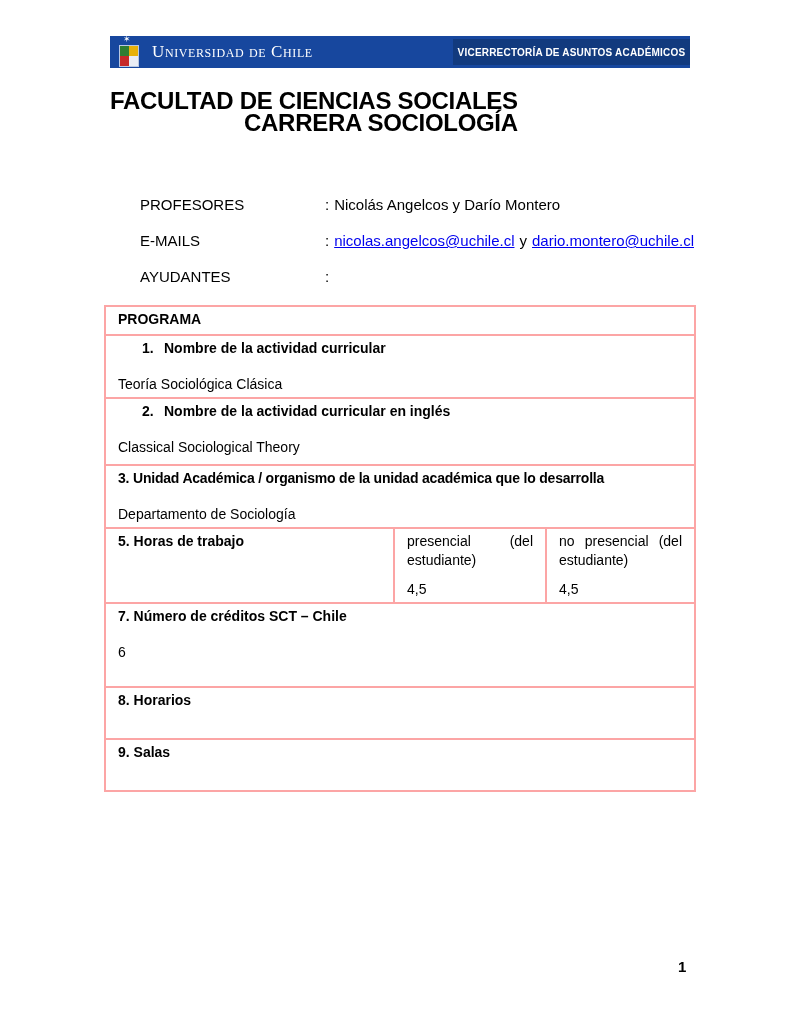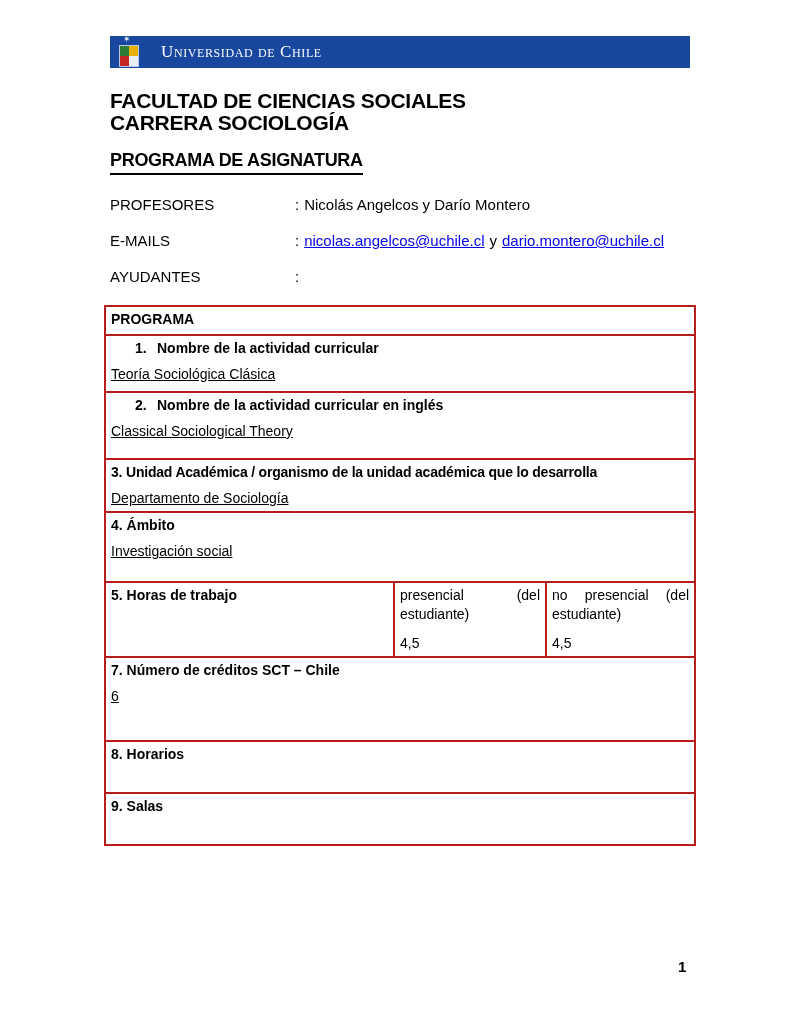--- a/index.html
+++ b/index.html
@@ -9,48 +9,48 @@
   
   .topbar{position:absolute;left:110px;top:36px;width:580px;height:32px;
           background:#17479e;display:flex;align-items:center;}
   .crest{position:relative;width:24px;height:30px;margin-left:8px;margin-top:1px;flex:0 0 auto;}
   .crest-star{position:absolute;top:-3px;left:5px;color:#ffffff;font-size:9px;line-height:9px;}
   .crest-shield{position:absolute;left:1px;top:7px;width:20px;height:22px;display:grid;
                 grid-template-columns:1fr 1fr;grid-template-rows:1fr 1fr;
                 border:1px solid rgba(255,255,255,.7);box-sizing:border-box;}
   .q1{background:#2e7d32}.q2{background:#e7b10a}.q3{background:#c62828}.q4{background:#e9edf5}
   .wordmark{color:#ffffff;font-family:"Liberation Serif",serif;font-variant:small-caps;
-            font-size:17px;margin-left:19px;letter-spacing:.6px;white-space:nowrap;}
+            font-size:17px;margin-left:10px;letter-spacing:.6px;white-space:nowrap;}
   .banner-panel{position:absolute;right:0;top:3px;bottom:3px;width:237px;background:#123a7e;
                 display:flex;align-items:center;justify-content:center;}
   .banner-text{color:#ffffff;font-size:10px;font-weight:bold;letter-spacing:.2px;white-space:nowrap;}
 
   
-  .heading{position:absolute;left:110px;top:90px;font-size:21px;font-weight:bold;
-           letter-spacing:-.3px;line-height:22px;}
+  .heading{position:absolute;left:110px;top:90px;font-size:24px;font-weight:bold;
+           letter-spacing:-.3px;line-height:22px;text-align:right;}
   .doc-title{position:absolute;left:110px;top:150px;font-size:18px;font-weight:bold;letter-spacing:-.3px;}
   .doc-title .u{display:inline-block;border-bottom:2px solid #000;padding-bottom:2px;}
 
   
   .info{position:absolute;left:110px;top:196px;width:586px;font-size:15px;}
-  .info-row{display:flex;margin-bottom:19px;line-height:17px;}
+  .info-row{display:flex;margin-bottom:19px;line-height:17px;margin-left:30px;}
   .info-label{width:185px;flex:0 0 auto;}
   .info-value{display:flex;gap:5px;flex-wrap:nowrap;white-space:nowrap;}
   a.email{color:#0000ee;text-decoration:underline;cursor:pointer;}
 
   
   .ptable{position:absolute;left:104px;top:305px;}
   table{border-collapse:collapse;table-layout:fixed;width:590px;
         font-size:14px;line-height:19px;}
-  td{border:2px solid #b91c1c;vertical-align:top;padding:3px 5px;box-sizing:border-box;}
+  td{border:2px solid #fca5a5;vertical-align:top;padding:3px 12px;box-sizing:border-box;}
   .cell-label{font-weight:bold;}
   .tight{letter-spacing:-.2px;}
   .indent{padding-left:24px;}
   .num{display:inline-block;width:22px;font-weight:bold;}
-  .cell-value{margin-top:7px;font-weight:normal;text-decoration:underline;}
+  .cell-value{margin-top:17px;font-weight:normal;}
   .hours-label{text-align:justify;font-weight:normal;}
   .hours-value{margin-top:10px;}
   tr.rh{height:29px}tr.r1{height:57px}tr.r2{height:67px}tr.r3{height:52px}tr.r4{height:70px}
   tr.r5{height:68px}tr.r7{height:84px}tr.r8{height:52px}tr.r9{height:52px}tr.r10{height:66px}
 
   .page-num{position:absolute;left:678px;top:958px;font-size:15px;font-weight:bold;}
 </style>
 </head>
 <body>
 
@@ -60,28 +60,28 @@
     <div class="crest">
       <div class="crest-star">✶</div>
       <div class="crest-shield">
         <div class="q1"></div>
         <div class="q2"></div>
         <div class="q3"></div>
         <div class="q4"></div>
       </div>
     </div>
     <div class="wordmark">Universidad de Chile</div>
+    <div class="banner-panel">
+      <div class="banner-text">VICERRECTORÍA DE ASUNTOS ACADÉMICOS</div>
+    </div>
   </div>
 
   <div class="heading">
     <div>FACULTAD DE CIENCIAS SOCIALES</div>
     <div>CARRERA SOCIOLOGÍA</div>
-  </div>
-  <div class="doc-title">
-    <span class="u">PROGRAMA DE ASIGNATURA</span>
   </div>
 
   <div class="info">
     <div class="info-row">
       <div class="info-label">PROFESORES</div>
       <div class="info-value">
         <span>:</span>
         <span>Nicolás Angelcos y Darío Montero</span>
       </div>
     </div>
@@ -136,26 +136,20 @@
         </td>
       </tr>
 
       <tr class="r3">
         <td colspan="3">
           <div class="cell-label tight">3. Unidad Académica / organismo de la unidad académica que lo desarrolla</div>
           <div class="cell-value">Departamento de Sociología</div>
         </td>
       </tr>
 
-      <tr class="r4">
-        <td colspan="3">
-          <div class="cell-label">4. Ámbito</div>
-          <div class="cell-value">Investigación social</div>
-        </td>
-      </tr>
 
       <tr class="r5">
         <td>
           <div class="cell-label">5. Horas de trabajo</div>
         </td>
         <td>
           <div class="hours-label">presencial (del estudiante)</div>
           <div class="hours-value">4,5</div>
         </td>
         <td>

